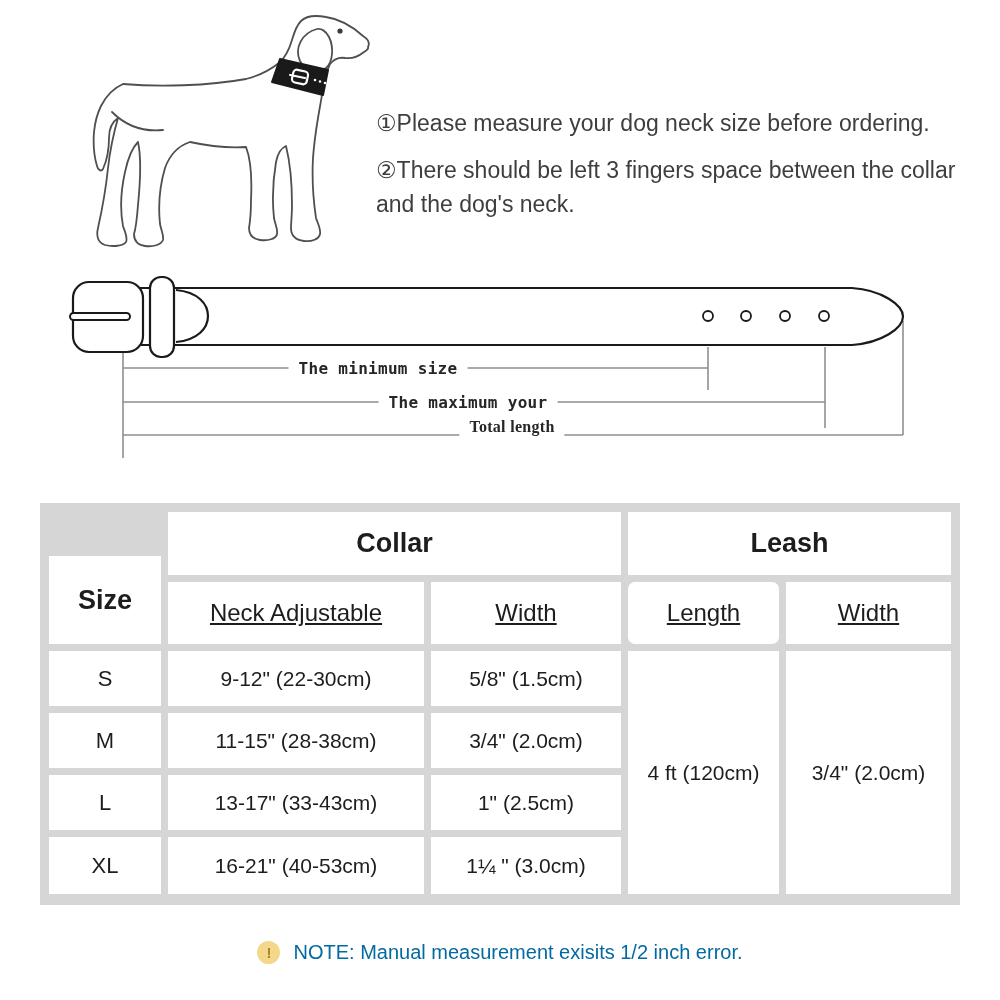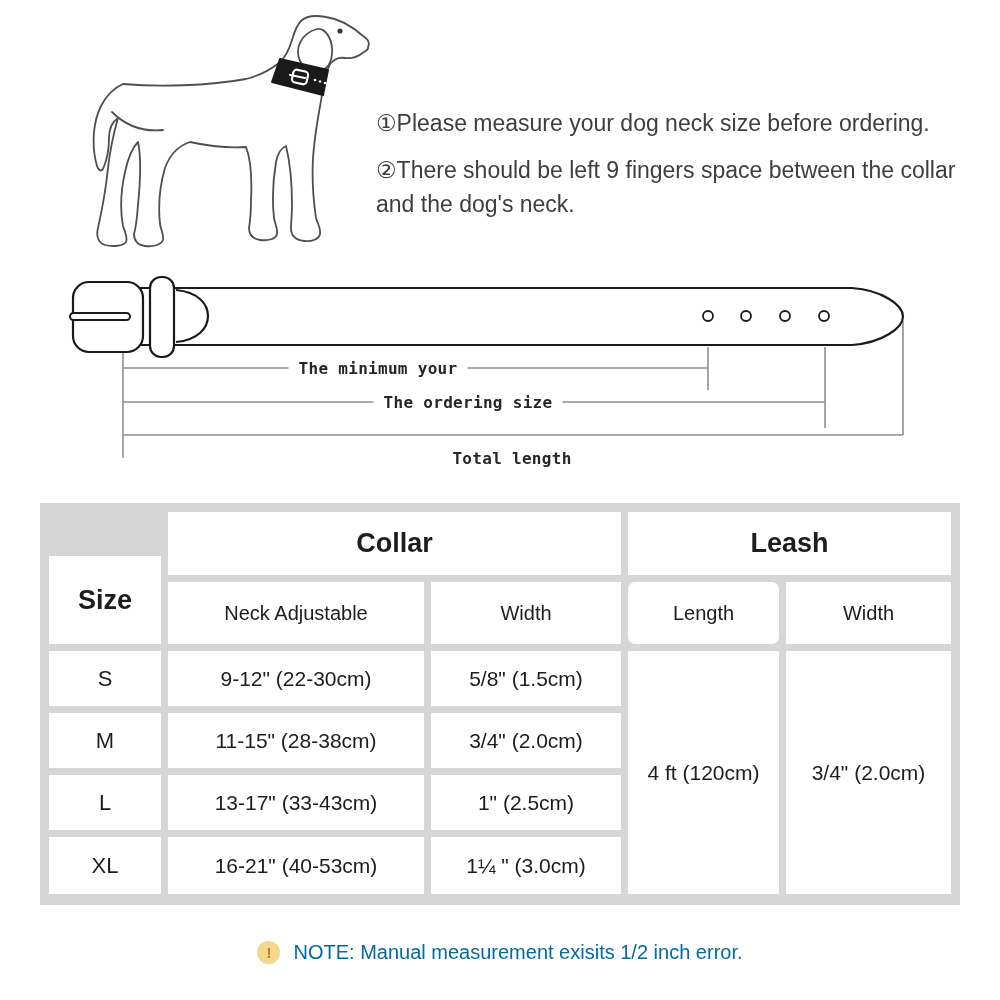--- a/index.html
+++ b/index.html
@@ -21,21 +21,21 @@
   }
   
   .size-table{
     position:absolute;left:40px;top:503px;width:920px;height:402px;box-sizing:border-box;
     background:#d6d6d6;display:grid;padding:9px;gap:7px;
     grid-template-columns:112px 256px 190px 151px 165px;
     grid-template-rows:63px 62px 55px 55px 55px 57px;
   }
   .cell{background:#fff;display:flex;align-items:center;justify-content:center;text-align:center;}
   .hdr{font-weight:bold;font-size:27px;}
-  .sub{font-size:20px;}
+  .sub{font-size:24px;text-decoration:underline;}
   .sizecell{font-size:22px;}
   .datacell{font-size:21px;}
   
   .note{
     position:absolute;left:0;top:941px;width:1000px;display:flex;align-items:center;
     justify-content:center;gap:13px;
   }
   .note-icon{
     width:23px;height:23px;border-radius:50%;background:#f3d78a;color:#ab832e;
     display:inline-flex;align-items:center;justify-content:center;
@@ -115,21 +115,21 @@
         <line x1="221" y1="77" x2="238" y2="77" stroke="#ffffff" stroke-width="2"></line>
       </g>
       <circle cx="247" cy="80" r="1.3" fill="#ffffff"></circle>
       <circle cx="252" cy="81.5" r="1.3" fill="#ffffff"></circle>
       <circle cx="257" cy="83" r="1.3" fill="#ffffff"></circle>
     </g>
   </svg>
 
   <div class="instructions">
     <p>①Please measure your dog neck size before ordering.</p>
-    <p>②There should be left 9 fingers space between the collar and the dog's neck.</p>
+    <p>②There should be left 3 fingers space between the collar and the dog's neck.</p>
   </div>
 
   <svg class="collar-svg" viewBox="0 0 1000 210">
 
     <g stroke="#8f8f8f" stroke-width="1.6" fill="none">
       <path d="M 123 87 L 123 193"></path>
       <path d="M 123 103 L 708 103 M 708 82 L 708 125"></path>
       <path d="M 123 137 L 825 137 M 825 82 L 825 163"></path>
       <path d="M 123 170 L 903 170 M 903 56 L 903 170"></path>
     </g>
@@ -146,23 +146,23 @@
       <rect x="70" y="48" width="60" height="7" rx="3.5" stroke-width="2"></rect>
       <g stroke-width="1.8">
         <circle cx="708" cy="51" r="5"></circle>
         <circle cx="746" cy="51" r="5"></circle>
         <circle cx="785" cy="51" r="5"></circle>
         <circle cx="824" cy="51" r="5"></circle>
       </g>
     </g>
   </svg>
 
-  <span class="mlabel" style="left:378px;top:368px;">The minimum your</span>
-  <span class="mlabel" style="left:468px;top:402px;">The ordering size</span>
-  <span class="mlabel" style="left:512px;top:458px;">Total length</span>
+  <span class="mlabel" style="left:378px;top:368px;">The minimum size</span>
+  <span class="mlabel" style="left:468px;top:402px;">The maximum your</span>
+  <span class="mlabel" style="left:512px;top:427px;font-family:Liberation Serif, serif;">Total length</span>
 
   <div class="size-table">
     <div class="cell hdr" style="grid-column:1;grid-row:1/3;margin-top:44px;">Size</div>
     <div class="cell hdr" style="grid-column:2/4;grid-row:1;">Collar</div>
     <div class="cell hdr" style="grid-column:4/6;grid-row:1;text-align:right;">Leash</div>
 
     <div class="cell sub" style="grid-column:2;grid-row:2;">Neck Adjustable</div>
     <div class="cell sub" style="grid-column:3;grid-row:2;">Width</div>
     <div class="cell sub" style="grid-column:4;grid-row:2;border-radius:7px;">Length</div>
     <div class="cell sub" style="grid-column:5;grid-row:2;">Width</div>

